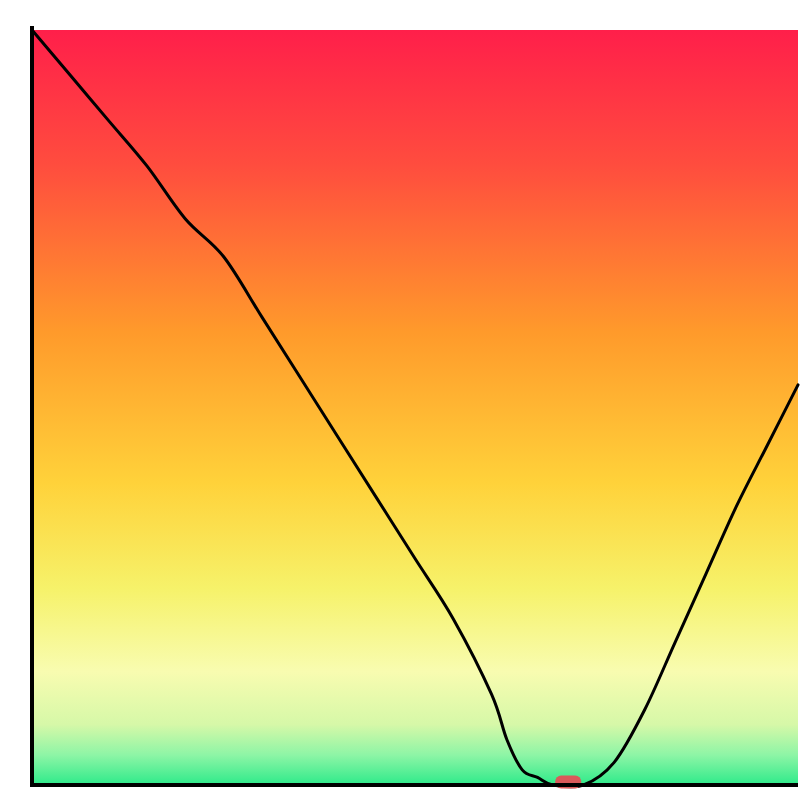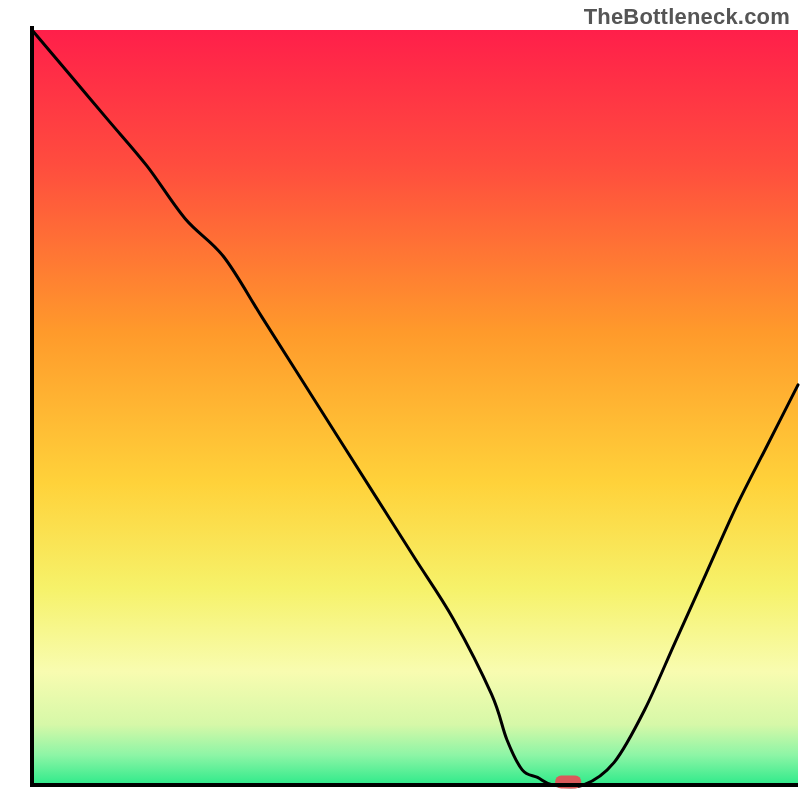--- a/index.html
+++ b/index.html
@@ -25,21 +25,20 @@
     color: #555;
     letter-spacing: 0.2px;
     user-select: none;
   }
   svg { display: block; }
 </style>
 </head>
 <body>
 
 <div class="wrap">
-  <div class="watermark">TheBottleneck.com</div>
 
   <svg id="chart-svg" width="800" height="800">
     <defs>
       <linearGradient id="bg-grad" x1="0" y1="0" x2="0" y2="1">
           <stop offset="0%" stop-color="#ff1f4a"></stop>
           <stop offset="18%" stop-color="#ff4d3e"></stop>
           <stop offset="40%" stop-color="#ff9a2b"></stop>
           <stop offset="60%" stop-color="#ffd23a"></stop>
           <stop offset="74%" stop-color="#f6f26a"></stop>
           <stop offset="85%" stop-color="#f8fcb0"></stop>

